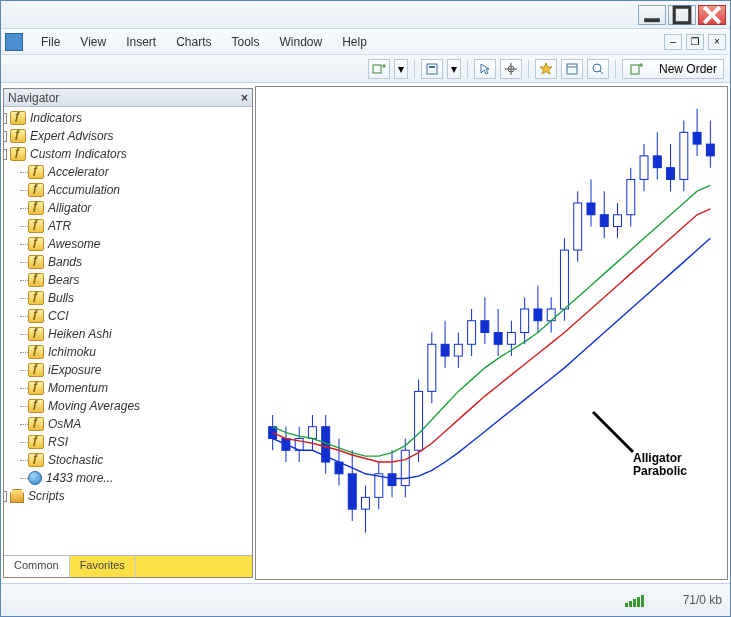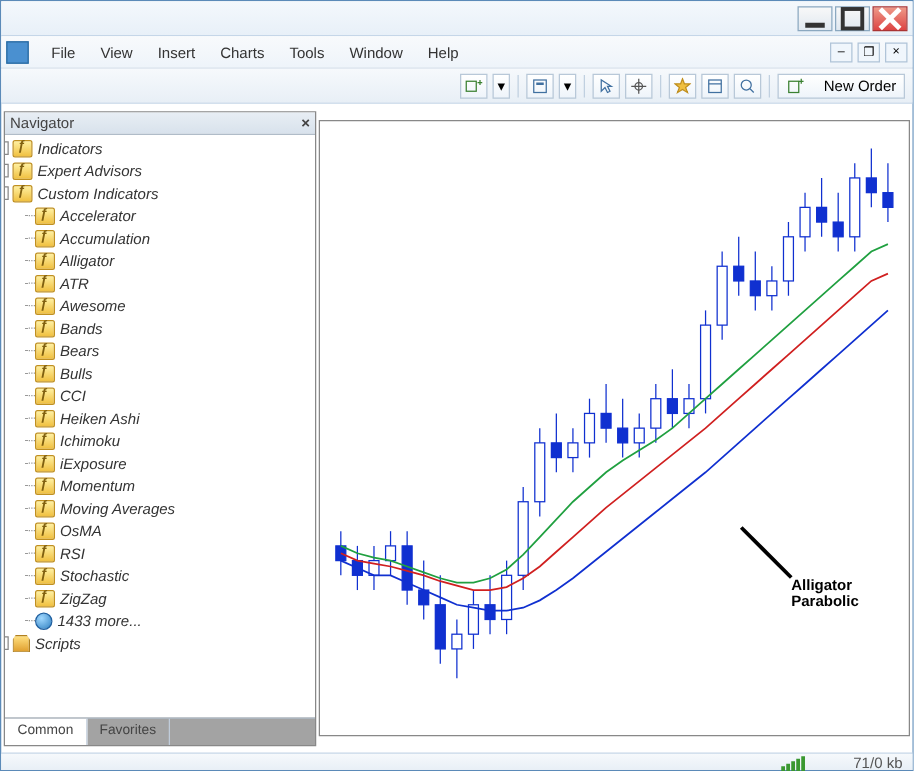--- a/index.html
+++ b/index.html
@@ -27,27 +27,27 @@
 .tree::-webkit-scrollbar { width: 16px; }
 .tree::-webkit-scrollbar-track { background: #f0f0f0; border-left: 1px solid #d0d0d0; }
 .tree::-webkit-scrollbar-thumb { background: #c8d4e0; border: 1px solid #a0b0c0; }
 .tnode { display: flex; align-items: center; height: 18px; cursor: pointer; white-space: nowrap; }
 .exp { width: 11px; height: 11px; border: 1px solid #888; background: #fff; display: flex; align-items: center; justify-content: center; font-size: 9px; line-height: 1; margin-right: 3px; color: #333; flex-shrink: 0; }
 .ficon { width: 16px; height: 14px; background: linear-gradient(#fff0a0,#f0c040); border: 1px solid #c09020; border-radius: 2px; margin-right: 4px; flex-shrink: 0; position: relative; }
 .ficon::after { content: 'ƒ'; position: absolute; left: 3px; top: -2px; font-style: italic; font-weight: bold; font-size: 11px; color: #806010; }
 .gicon { width: 14px; height: 14px; border-radius: 50%; background: radial-gradient(circle at 35% 30%, #a0d8ff, #3080c0); margin-right: 4px; flex-shrink: 0; border: 1px solid #2060a0; }
 .sicon { width: 14px; height: 14px; background: linear-gradient(#ffe080,#e0a030); margin-right: 4px; flex-shrink: 0; clip-path: polygon(20% 0, 80% 0, 100% 30%, 100% 100%, 0 100%, 0 30%); border: 1px solid #b08020; }
 .tlabel { color: #333; font-size: 12px; }
-.navtabs { height: 22px; border-top: 1px solid #b0bcc8; display: flex; background: #a3a3a3; margin-top: 48px; }
+.navtabs { height: 22px; border-top: 1px solid #b0bcc8; display: flex; background: #fde047; margin-top: 48px; }
 .navtab { padding: 3px 10px; border-right: 1px solid #c0ccda; cursor: pointer; font-size: 11px; color: #444; }
 .navtab.active { background: #fff; border-top: none; }
 .chart { flex: 1; margin: 2px 2px 2px 0; border: 1px solid #888; position: relative; background: #fff; }
 .chart svg { width: 100%; height: 100%; display: block; }
 .ann { position: absolute; right: 40px; bottom: 100px; font-family: Calibri, sans-serif; font-size: 22px; font-weight: bold; color: #000; text-align: left; line-height: 1.1; }
-.statusbar { height: 14px; background: linear-gradient(#f6f9fc,#e8eff6); border-top: 1px solid #c5d6e8; display: flex; align-items: center; justify-content: flex-end; padding: 0 8px; gap: 18px; font-size: 11px; color: #555; }
+.statusbar { height: 33px; background: linear-gradient(#f6f9fc,#e8eff6); border-top: 1px solid #c5d6e8; display: flex; align-items: center; justify-content: flex-end; padding: 0 8px; gap: 18px; font-size: 11px; color: #555; }
 .conn { width: 40px; height: 14px; display: flex; align-items: flex-end; gap: 1px; }
 .conn span { width: 3px; background: #3a9830; }
 .conn span:nth-child(1){height:4px} .conn span:nth-child(2){height:6px} .conn span:nth-child(3){height:8px} .conn span:nth-child(4){height:10px} .conn span:nth-child(5){height:12px}
 .conn span.off { background: #c0302a; }
 </style>
 </head>
 <body>
 
 <div class="window">
   <div class="titlebar">
@@ -284,27 +284,20 @@
               </div>
               <div class="ficon"></div>
               <span class="tlabel">RSI</span>
             </div>
             <div class="tnode">
               <div style="width:22px;display:flex;justify-content:flex-end;align-items:center">
                 <div style="width:8px;border-top:1px dotted #999"></div>
               </div>
               <div class="ficon"></div>
               <span class="tlabel">Stochastic</span>
-            </div>
-            <div class="tnode">
-              <div style="width:22px;display:flex;justify-content:flex-end;align-items:center">
-                <div style="width:8px;border-top:1px dotted #999"></div>
-              </div>
-              <div class="ficon"></div>
-              <span class="tlabel">ZigZag</span>
             </div>
             <div class="tnode">
               <div style="width:22px;display:flex;justify-content:flex-end;align-items:center">
                 <div style="width:8px;border-top:1px dotted #999"></div>
               </div>
               <div class="gicon"></div>
               <span class="tlabel">1433 more...</span>
             </div>
             <div class="tnode">
               <div style="width:4px;display:flex;justify-content:flex-end;align-items:center">

